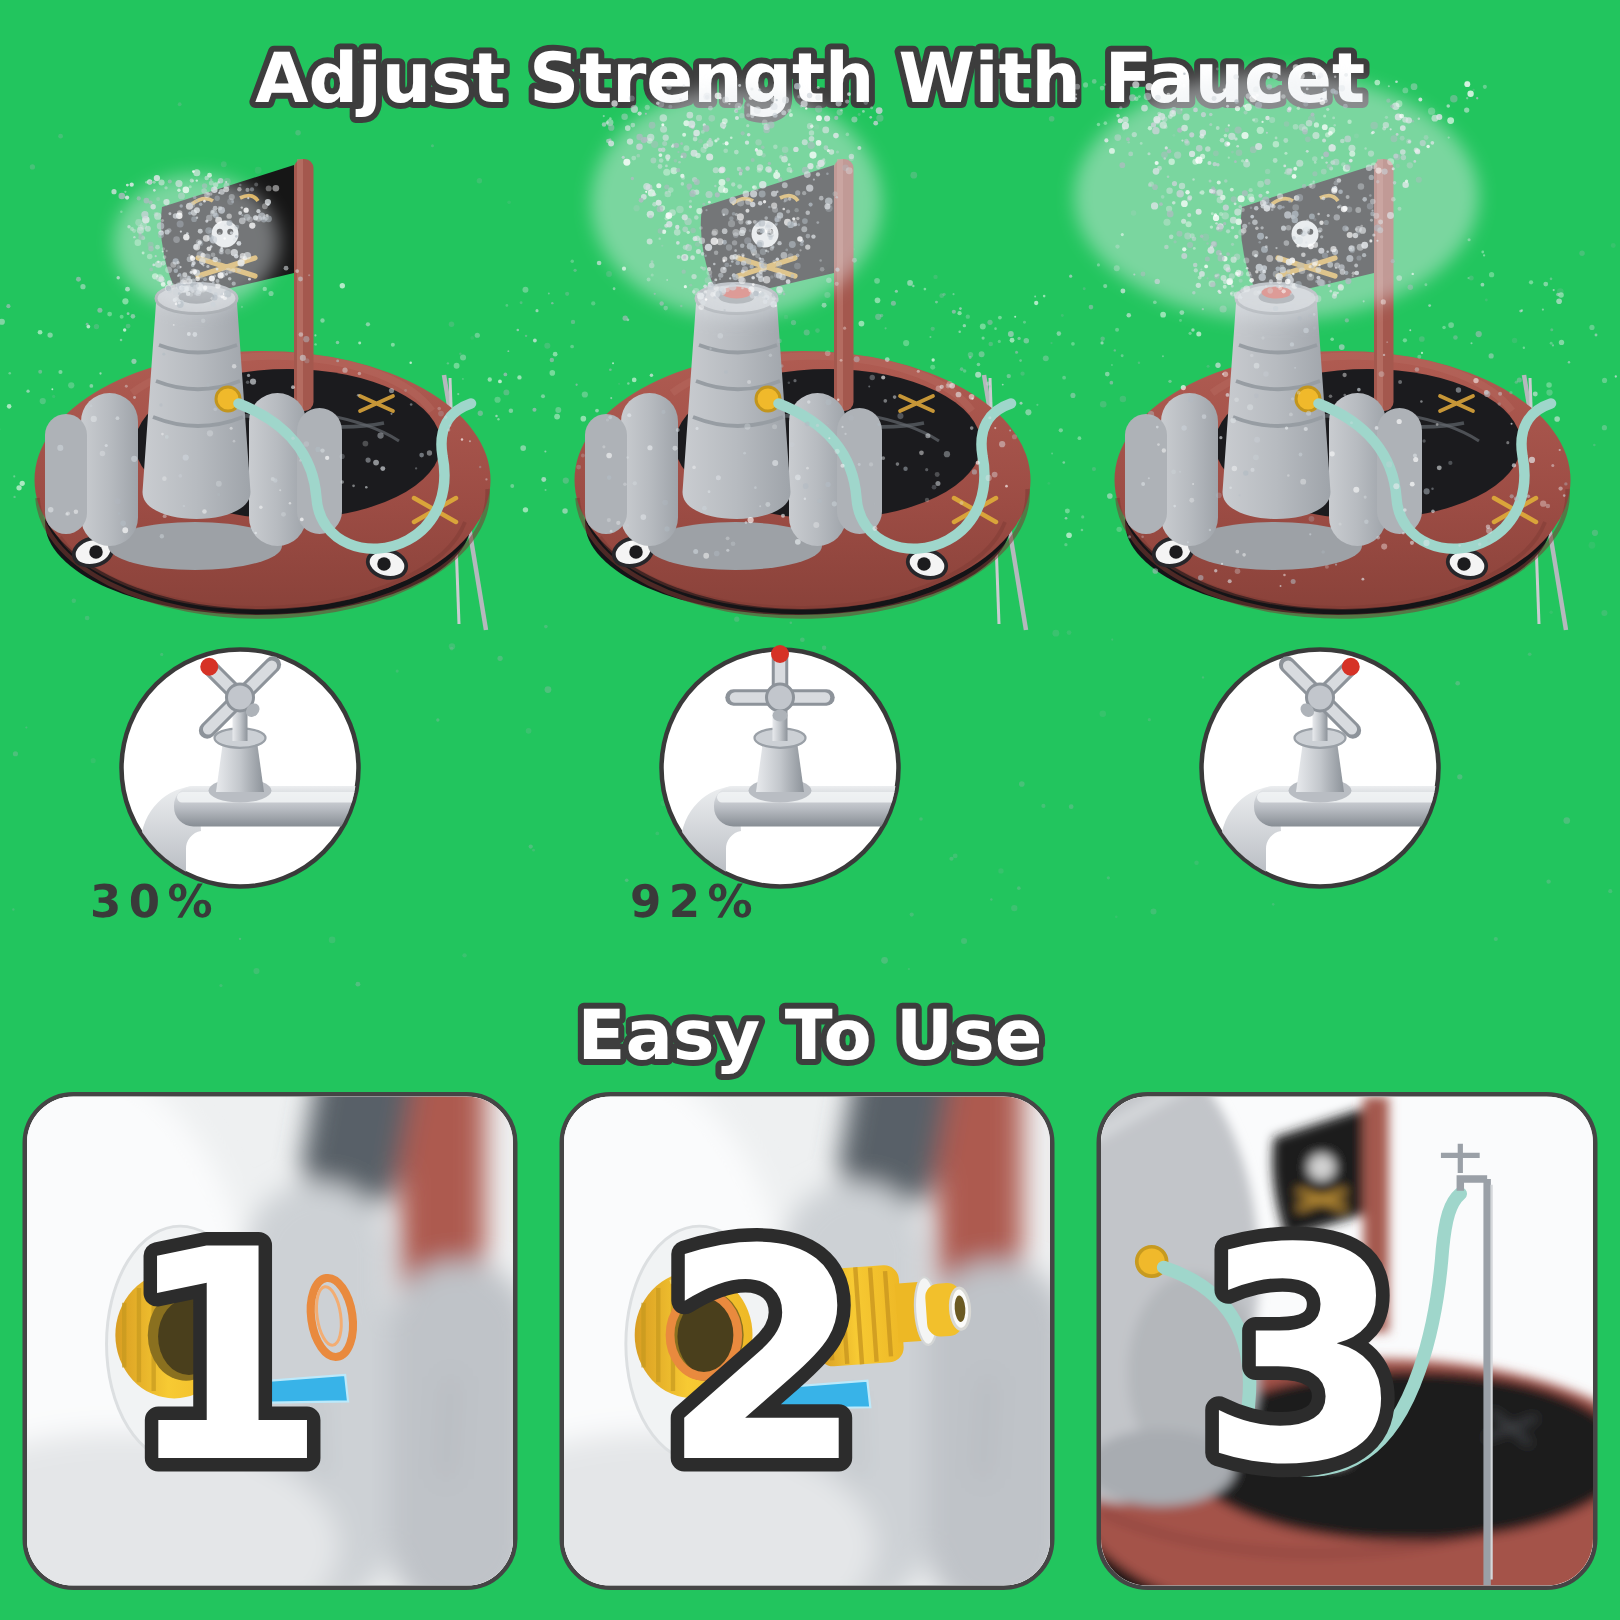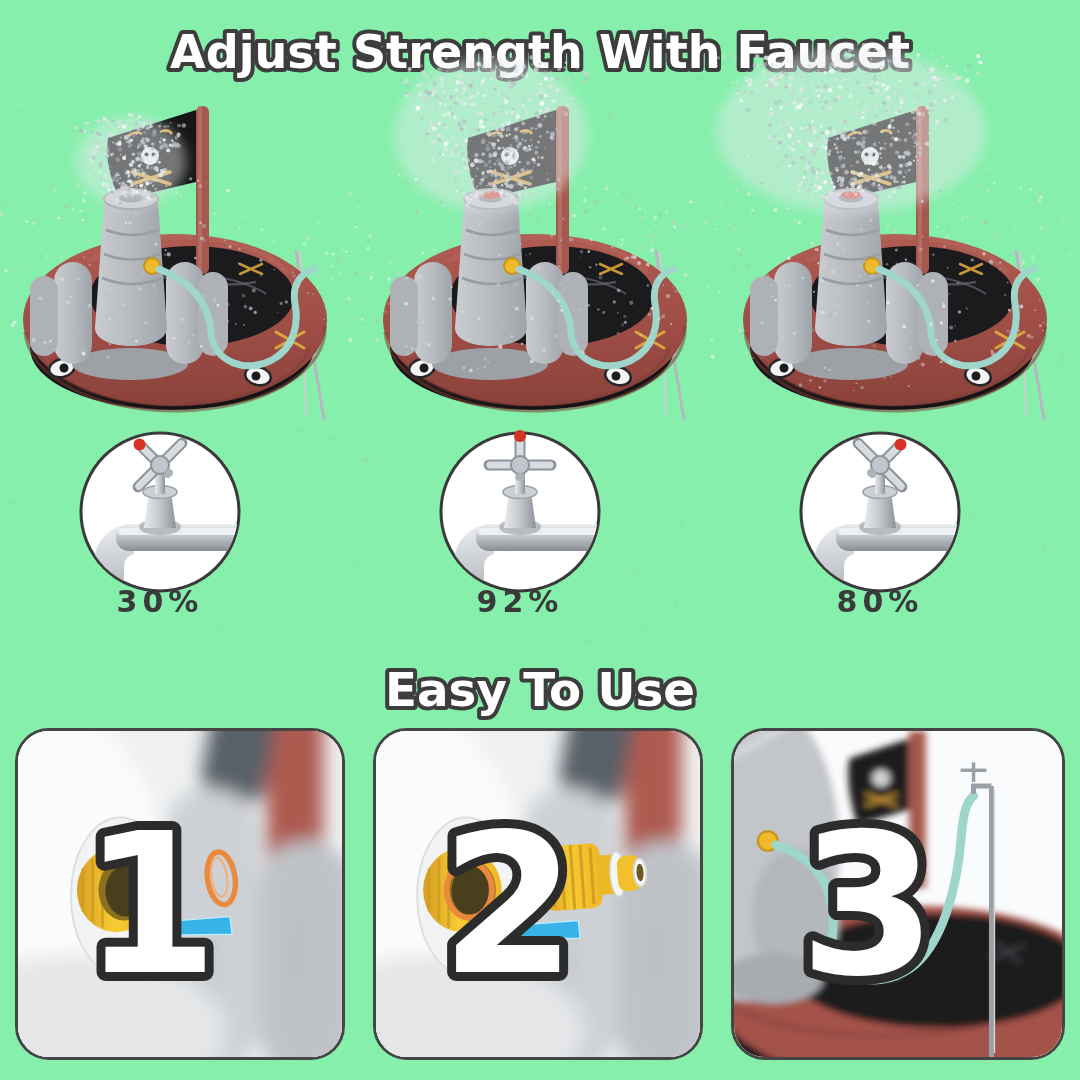--- a/index.html
+++ b/index.html
@@ -1,23 +1,23 @@
 <!DOCTYPE html>
 <html><head>
 <meta charset="utf-8">
 <style>
   html,body{margin:0;padding:0;background:#ffffff;}
-  #page{position:relative;width:1080px;height:1080px;background:#86efac;overflow:hidden;
+  #page{position:relative;width:1080px;height:1080px;background:#22c55e;overflow:hidden;
         font-family:"DejaVu Sans","Liberation Sans",sans-serif;}
   svg{display:block;}
   .abs{position:absolute;}
   .title-svg{left:0;width:1080px;height:80px;}
   .ship{width:360px;height:345px;top:80px;overflow:visible;}
   .faucet{width:200px;height:200px;top:420px;}
-  .pct{top:584px;width:200px;height:36px;text-align:center;
+  .pct{top:584px;width:200px;height:36px;
        font-size:30px;font-weight:700;letter-spacing:5px;color:#3a3a3a;}
   .panel{top:728px;width:330px;height:332px;border:3px solid #454545;border-radius:34px;
          overflow:hidden;background:#eef0f1;box-sizing:border-box;}
   .panel > svg{width:100%;height:100%;}
   .stepnum{position:absolute;left:10px;top:6px;width:90px;height:84px;}
   #speckles{left:0;top:0;width:1080px;height:1080px;pointer-events:none;}
 </style>
 </head>
 <body>
 
@@ -2514,21 +2514,20 @@
   </svg>
   <svg class="abs faucet" style="left:780px" viewBox="0 0 200 200">
     <use href="#faucet-base"></use>
     <g transform="rotate(45 100 45)">
         <use href="#handle-base"></use>
       </g>
   </svg>
 
   <div class="abs pct" style="left:60px">30%</div>
   <div class="abs pct" style="left:420px">92%</div>
-  <div class="abs pct" style="left:780px">80%</div>
 
   <svg class="abs title-svg" style="top:658px;height:66px" viewBox="0 0 1080 66">
     <text x="540" y="48" text-anchor="middle" textLength="310" lengthAdjust="spacingAndGlyphs" font-size="46" font-weight="700" fill="#ffffff" stroke="#3d3d3d" stroke-width="8" stroke-linejoin="round" style="paint-order:stroke fill">Easy To Use</text>
   </svg>
 
   <div class="abs panel" style="left:15px">
     <svg viewBox="0 0 330 332" preserveAspectRatio="none">
       <use href="#panel-bg12"></use>
       <ellipse cx="104" cy="168" rx="50" ry="80" fill="#f1f3f4" stroke="#dcdfe1" stroke-width="2"></ellipse>
       <g transform="translate(100,162)">

